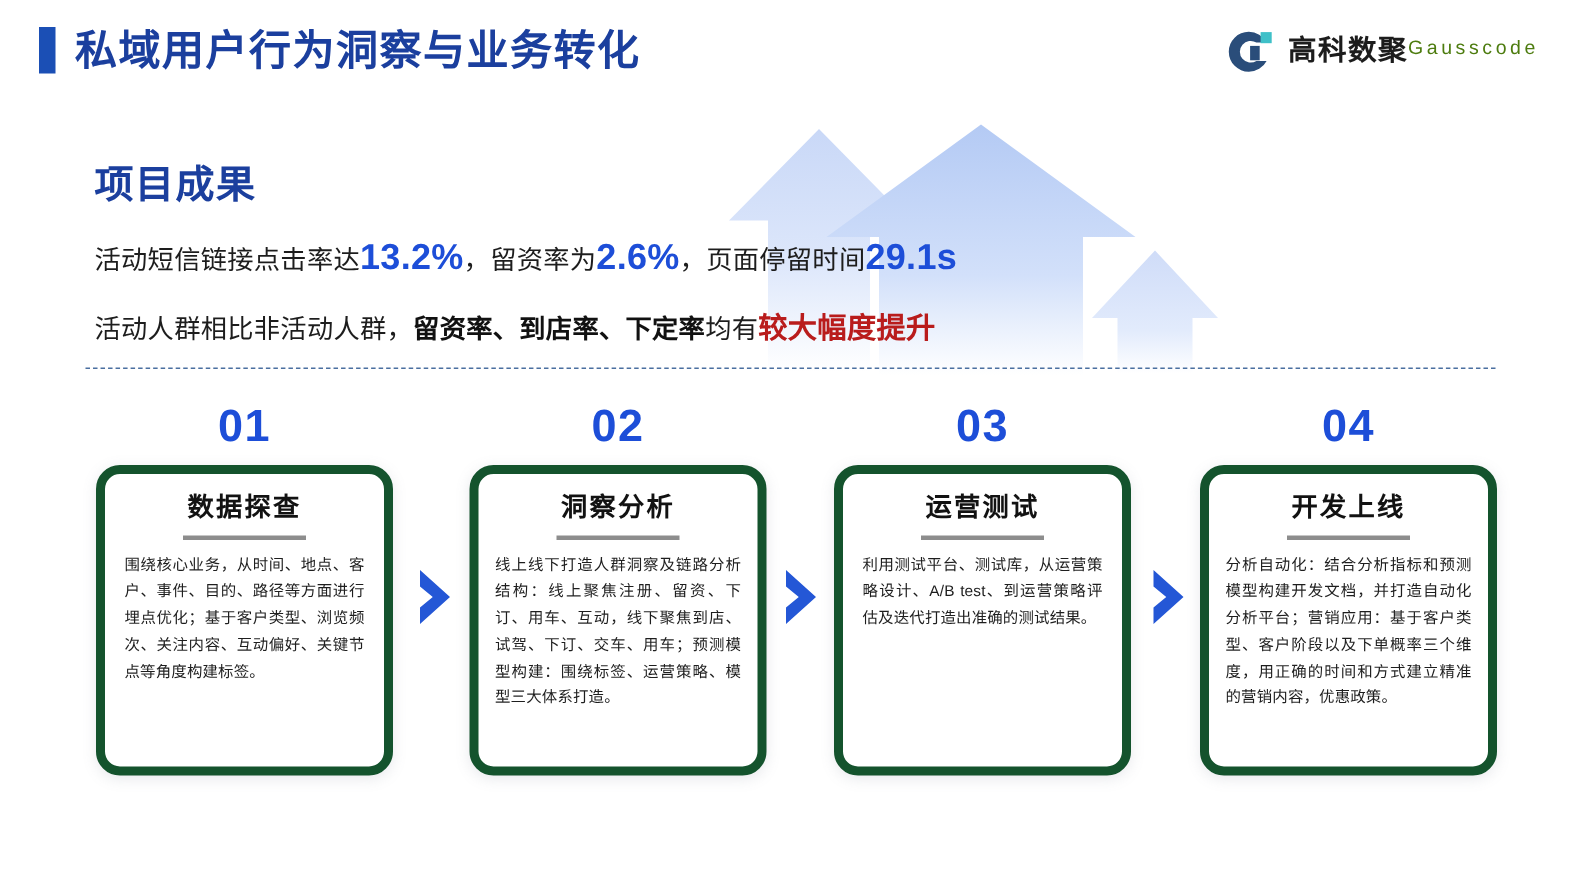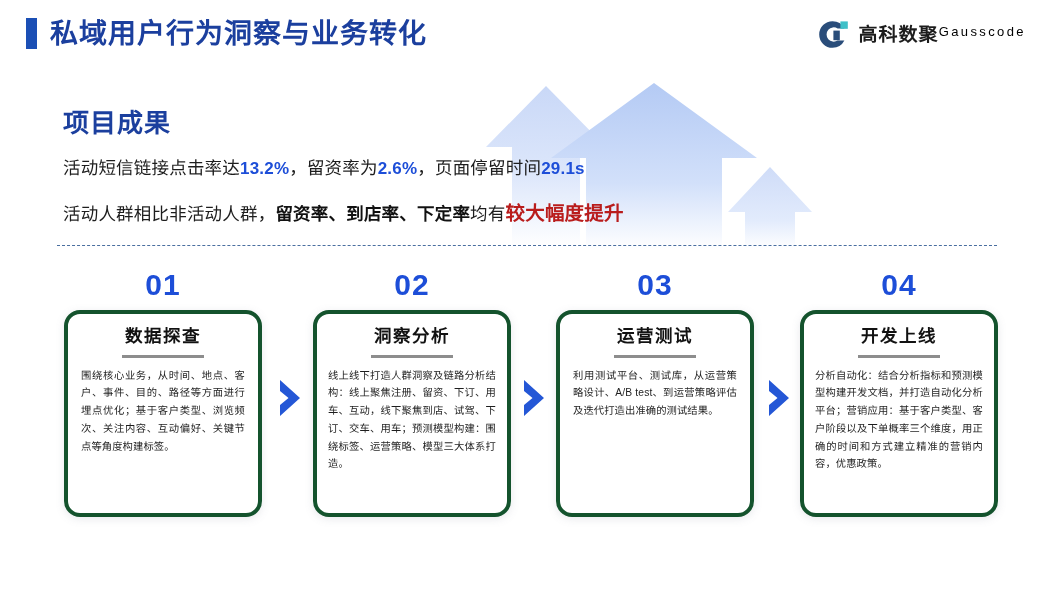--- a/index.html
+++ b/index.html
@@ -64,21 +64,21 @@
   }
   .logo-cn {
     font-size: 19px;
     font-weight: bold;
     color: #1c1c1c;
     letter-spacing: 1px;
     line-height: 1.15;
   }
   .logo-en {
     font-size: 13px;
-    color: #000000;
+    color: #4d7c0f;
     letter-spacing: 2.4px;
     line-height: 1.2;
   }
 
   
   .arrows {
     position: absolute;
     left: 0; top: 0;
     width: 1048px; height: 591px;
     pointer-events: none;
@@ -102,21 +102,21 @@
     font-size: 17.5px;
     color: #1d1d1d;
     line-height: 1;
     margin-bottom: 26px;
     white-space: nowrap;
     letter-spacing: 0.2px;
   }
   .hl {
     color: #1d4ed8;
     font-weight: bold;
-    font-size: 17px;
+    font-size: 24px;
   }
   .hl-phrase {
     color: #b91c1c;
     font-weight: bold;
     font-size: 19.5px;
   }
   .b {
     font-weight: bold;
     color: #111111;
   }
@@ -152,21 +152,21 @@
     line-height: 1;
     letter-spacing: 1px;
     z-index: 3;
   }
   .card {
     position: absolute;
     left: 0; top: 40px;
     width: 198px;
     height: 207px;
     background: #ffffff;
-    border: 4px solid #14532d;
+    border: 6px solid #14532d;
     border-radius: 16px;
     box-shadow: 0 2px 9px rgba(120,125,140,0.17);
     box-sizing: border-box;
     z-index: 2;
   }
   .card-title {
     margin: 13px 0 0 0;
     text-align: center;
     font-size: 17.5px;
     font-weight: bold;

